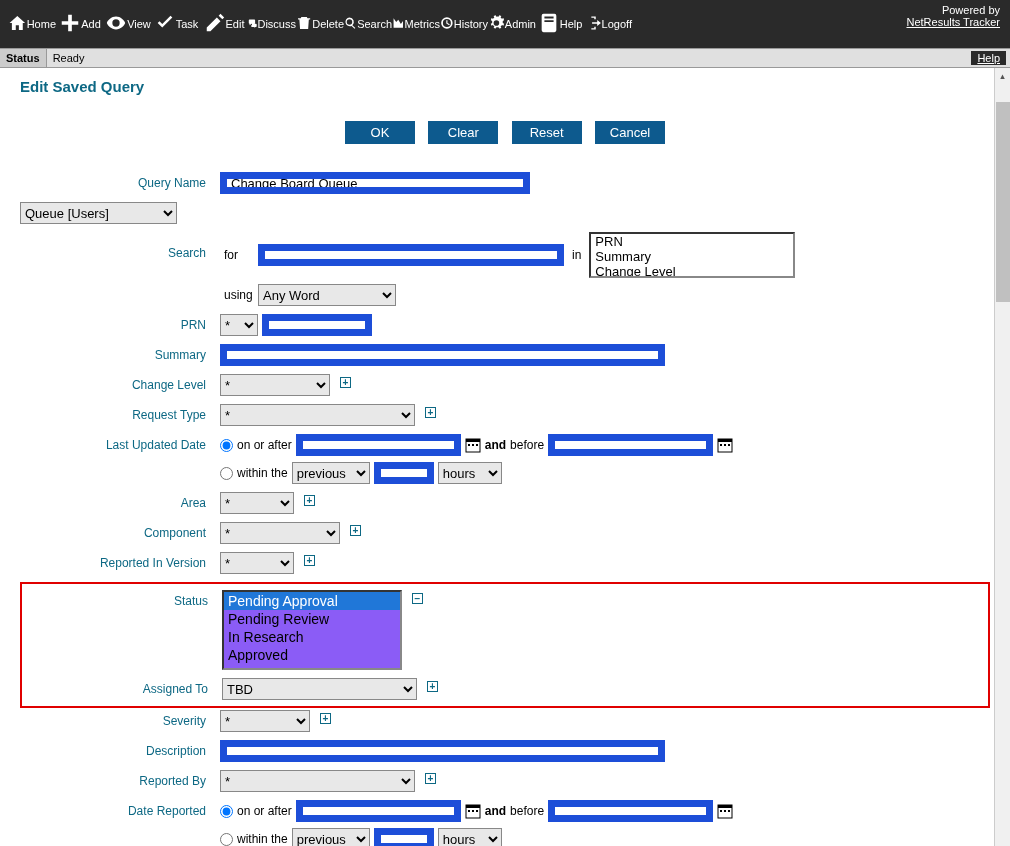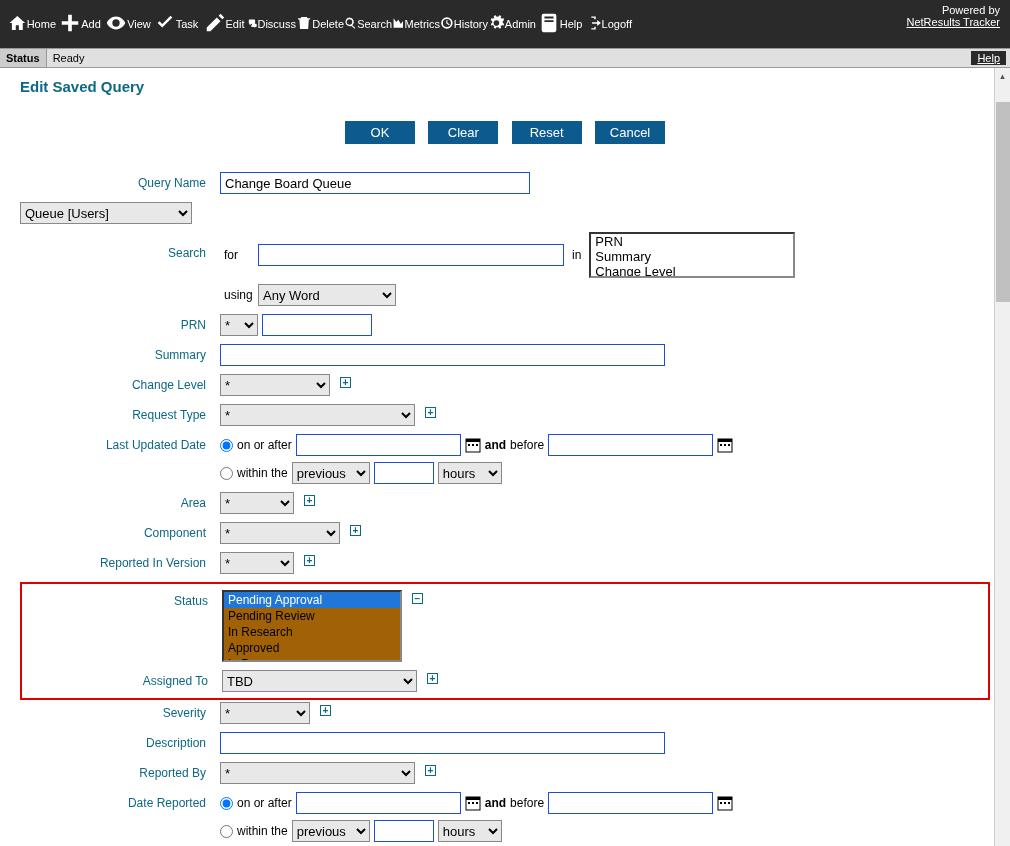--- a/index.html
+++ b/index.html
@@ -19,30 +19,30 @@
 .scrollbar-arrow { font-size: 9px; text-align: center; color: #555; line-height: 16px; }
 .page { padding: 10px 20px; }
 .page-title { color: #0d6884; font-size: 15px; font-weight: bold; margin-bottom: 18px; }
 .button-row { text-align: center; margin-bottom: 20px; }
 .btn { background: #0d5a8e; color: #fff; border: none; padding: 4px 0; width: 70px; margin: 8px 5px; font-size: 13px; cursor: pointer; }
 .form-table { width: 100%; }
 .form-row { display: flex; align-items: flex-start; margin-bottom: 8px; }
 .form-label { width: 200px; text-align: right; padding-right: 14px; padding-top: 4px; color: #0d6884; font-size: 12px; }
 .form-ctrl { flex: 1; display: flex; align-items: flex-start; flex-wrap: wrap; gap: 4px; }
 .form-ctrl-col { display: flex; flex-direction: column; gap: 6px; }
-input[type=text].txt { border: 1px solid #1d4ed8; padding: 2px 4px; font-size: 13px; height: 22px; }
+input[type=text].txt { border: 7px solid #1d4ed8; padding: 2px 4px; font-size: 13px; height: 22px; }
 select.sel { border: 1px solid #888; background: #e8e8e8; font-size: 13px; height: 22px; }
 .plus-icon, .minus-icon { display: inline-block; width: 11px; height: 11px; border: 1px solid #0d6884; color: #0d6884; font-size: 10px; line-height: 9px; text-align: center; cursor: pointer; font-weight: bold; margin-left: 6px; vertical-align: top; margin-top: 3px; }
 .radio-line { display: flex; align-items: center; gap: 4px; font-size: 12px; }
 .cal-icon { display: inline-block; width: 16px; height: 16px; vertical-align: middle; cursor: pointer; }
 .cal-icon svg { width: 16px; height: 16px; }
 .bold { font-weight: bold; font-size: 12px; }
 .inlabel { font-size: 12px; padding: 0 4px; }
 .red-box { border: 2px solid #e00000; padding: 6px 0; margin: 2px 0; }
-.listbox { border: 2px inset #888; width: 180px; height: 72px; overflow-y: scroll; background: #a16207; font-size: 12px; }
+.listbox { border: 2px inset #888; width: 180px; height: 80px; overflow-y: scroll; background: #8b5cf6; font-size: 14px; }
 .listbox-item { padding: 1px 4px; cursor: pointer; }
 .listbox-item.selected { background: #2077d8; color: #fff; }
 .multi-search { border: 2px inset #888; width: 206px; height: 46px; overflow-y: scroll; background: #fff; font-size: 13px; }
 .multi-search-item { padding: 0 4px; }
 </style>
 </head>
 <body>
 
 <div class="toolbar">
   <div class="toolbar-item">
@@ -150,21 +150,21 @@
 
     <div class="form-row">
       <div class="form-label">Query Name</div>
       <div class="form-ctrl">
         <input type="text" class="txt" style="width: 310px;" value="Change Board Queue">
       </div>
     </div>
 
     <div class="form-row">
       <div class="form-ctrl">
-        <select class="sel" style="width:172px">
+        <select class="sel" style="width:157px">
           <option>Queue [Users]</option>
         </select>
       </div>
     </div>
 
     <div class="form-row">
       <div class="form-label" style="padding-top:14px">Search</div>
       <div class="form-ctrl form-ctrl-col">
         <div class="radio-line">
           <span class="inlabel" style="width:34px">for</span>

